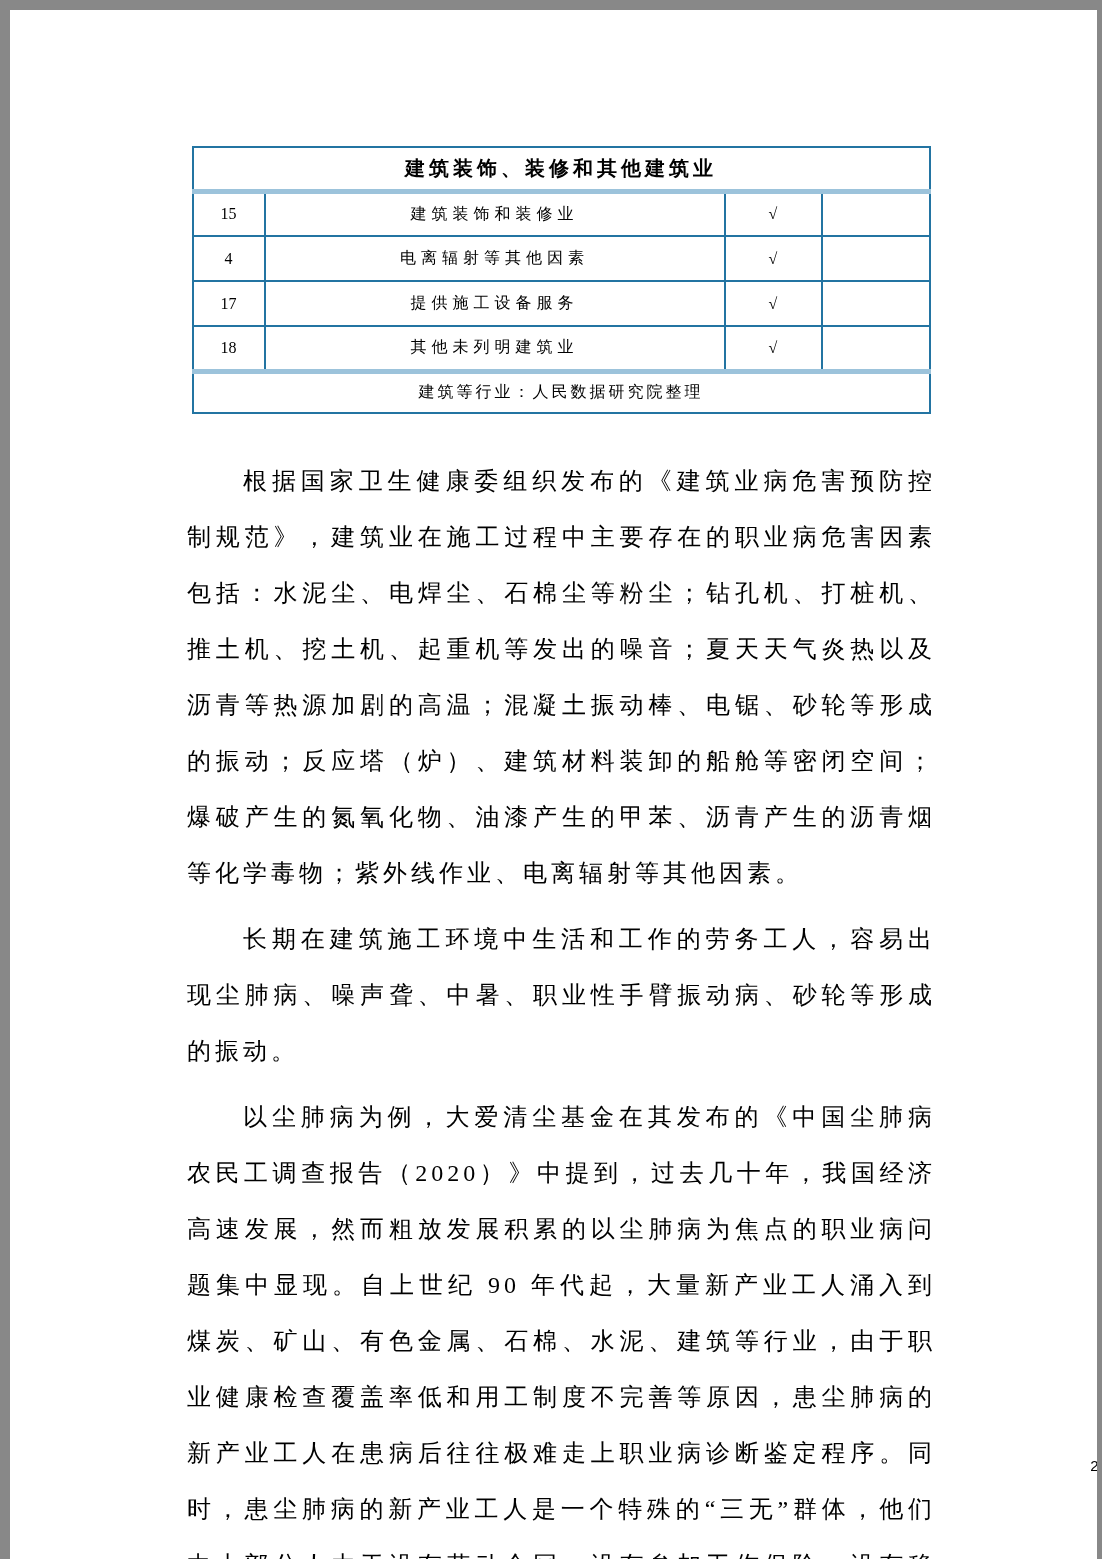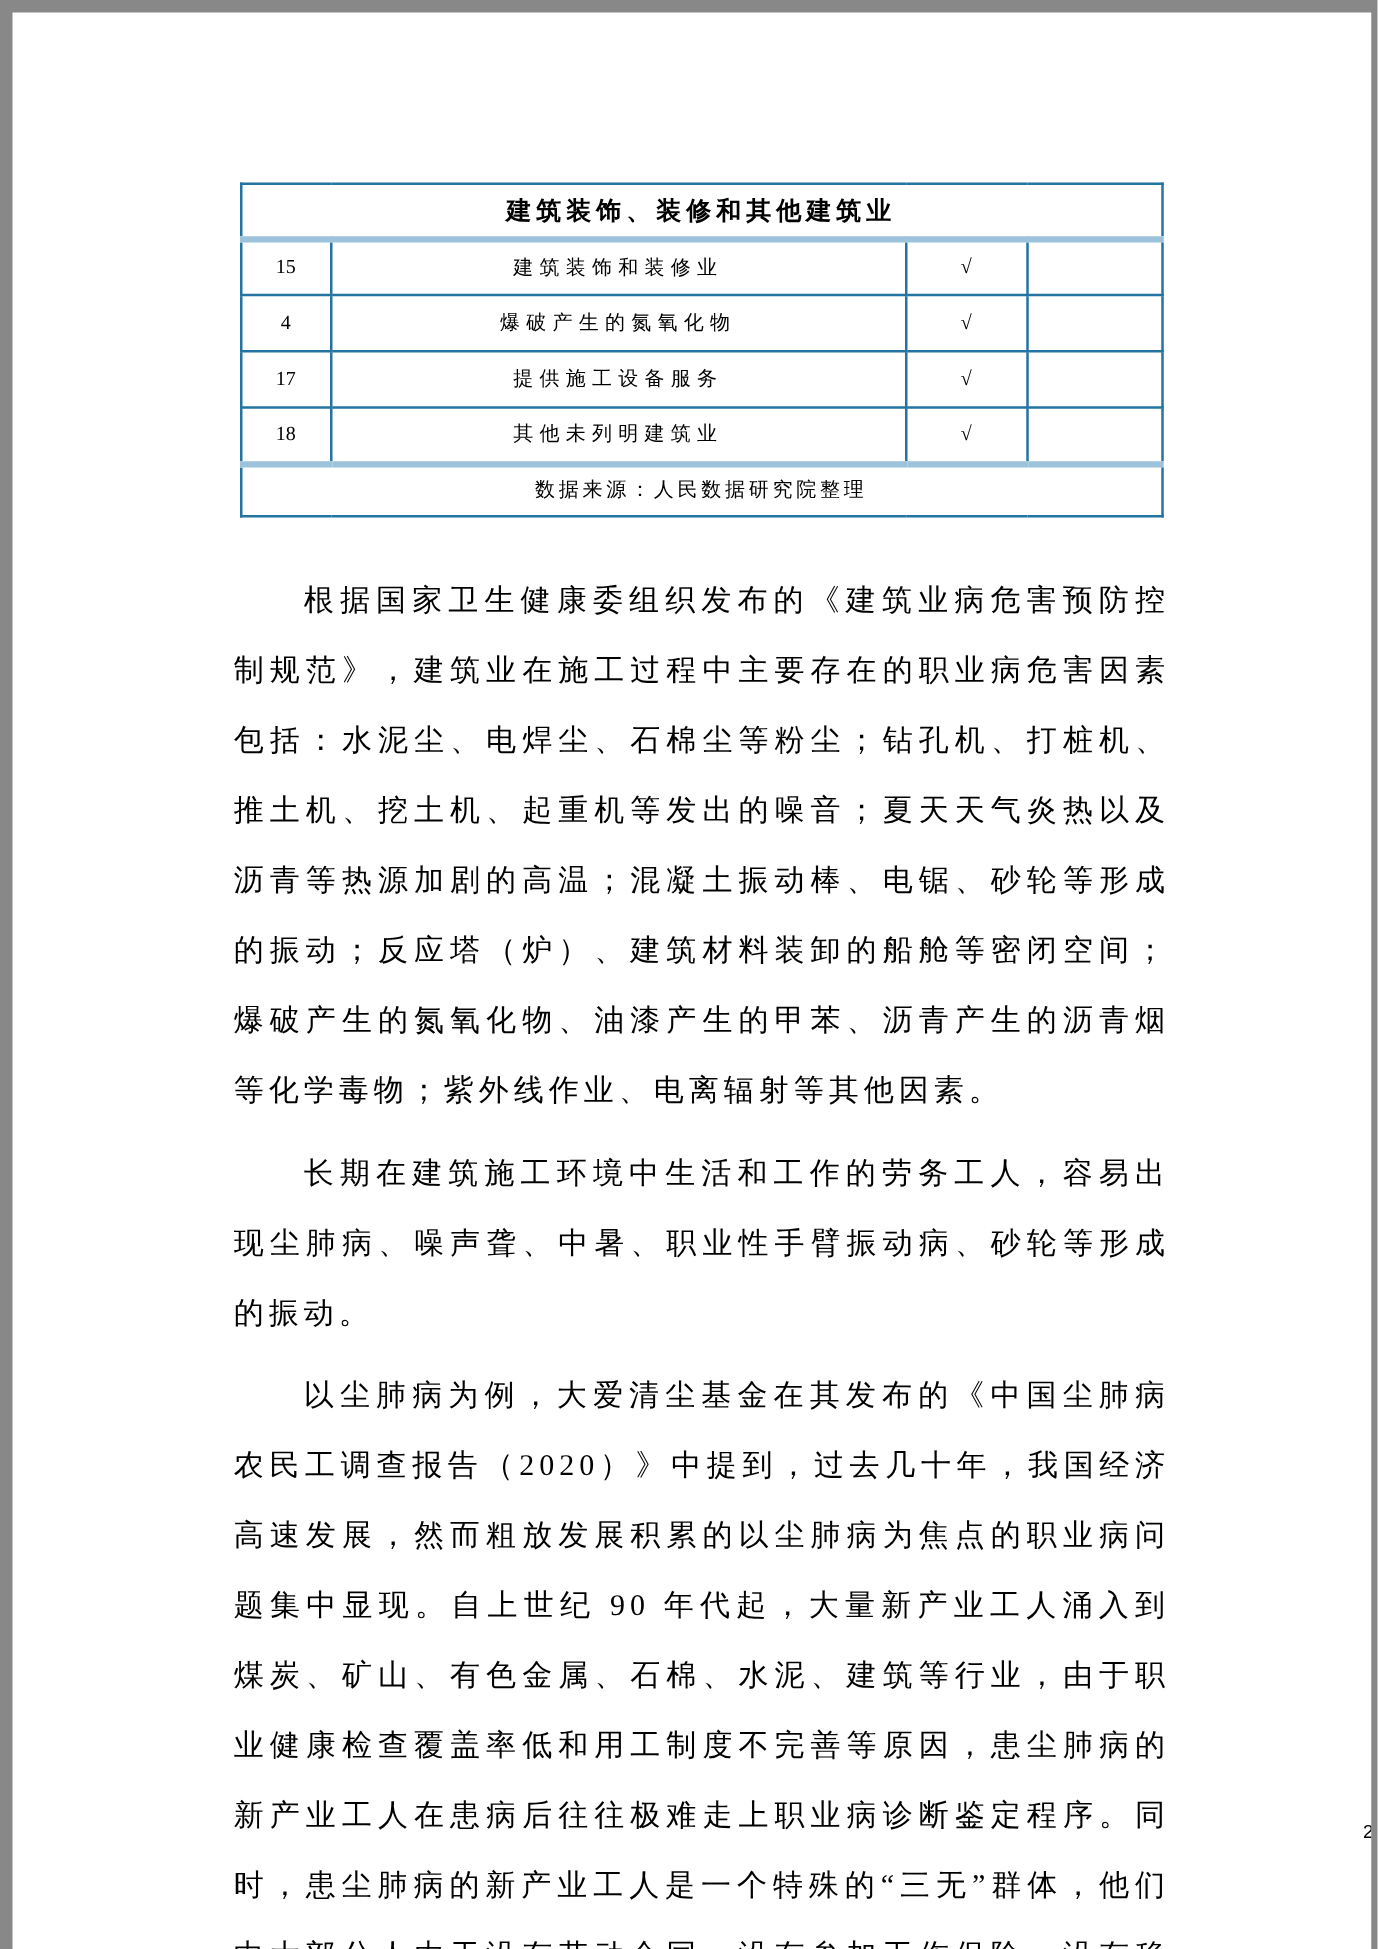--- a/index.html
+++ b/index.html
@@ -89,38 +89,38 @@
       <td colspan="4">建筑装饰、装修和其他建筑业</td>
     </tr>
     <tr class="data-row">
       <td class="cell-num">15</td>
       <td class="cell-name">建筑装饰和装修业</td>
       <td class="cell-check">√</td>
       <td class="cell-blank"></td>
     </tr>
     <tr class="data-row">
       <td class="cell-num">4</td>
-      <td class="cell-name">爆破产生的氮氧化物</td>
+      <td class="cell-name">电离辐射等其他因素</td>
       <td class="cell-check">√</td>
       <td class="cell-blank"></td>
     </tr>
     <tr class="data-row">
       <td class="cell-num">17</td>
       <td class="cell-name">提供施工设备服务</td>
       <td class="cell-check">√</td>
       <td class="cell-blank"></td>
     </tr>
     <tr class="data-row last-data-row">
       <td class="cell-num">18</td>
       <td class="cell-name">其他未列明建筑业</td>
       <td class="cell-check">√</td>
       <td class="cell-blank"></td>
     </tr>
     <tr class="source-row">
-      <td colspan="4">数据来源：人民数据研究院整理</td>
+      <td colspan="4">建筑等行业：人民数据研究院整理</td>
     </tr>
   </tbody>
     </table>
 
   <div class="body-text">
     <p>根据国家卫生健康委组织发布的《建筑业病危害预防控制规范》，建筑业在施工过程中主要存在的职业病危害因素包括：水泥尘、电焊尘、石棉尘等粉尘；钻孔机、打桩机、推土机、挖土机、起重机等发出的噪音；夏天天气炎热以及沥青等热源加剧的高温；混凝土振动棒、电锯、砂轮等形成的振动；反应塔（炉）、建筑材料装卸的船舱等密闭空间；爆破产生的氮氧化物、油漆产生的甲苯、沥青产生的沥青烟等化学毒物；紫外线作业、电离辐射等其他因素。</p>
     <p>长期在建筑施工环境中生活和工作的劳务工人，容易出现尘肺病、噪声聋、中暑、职业性手臂振动病、砂轮等形成的振动。</p>
     <p>以尘肺病为例，大爱清尘基金在其发布的《中国尘肺病农民工调查报告（2020）》中提到，过去几十年，我国经济高速发展，然而粗放发展积累的以尘肺病为焦点的职业病问题集中显现。自上世纪 90 年代起，大量新产业工人涌入到煤炭、矿山、有色金属、石棉、水泥、建筑等行业，由于职业健康检查覆盖率低和用工制度不完善等原因，患尘肺病的新产业工人在患病后往往极难走上职业病诊断鉴定程序。同时，患尘肺病的新产业工人是一个特殊的“三无”群体，他们中大部分人由于没有劳动合同、没有参加工伤保险、没有稳定的保障机制，</p>
   </div>
 

